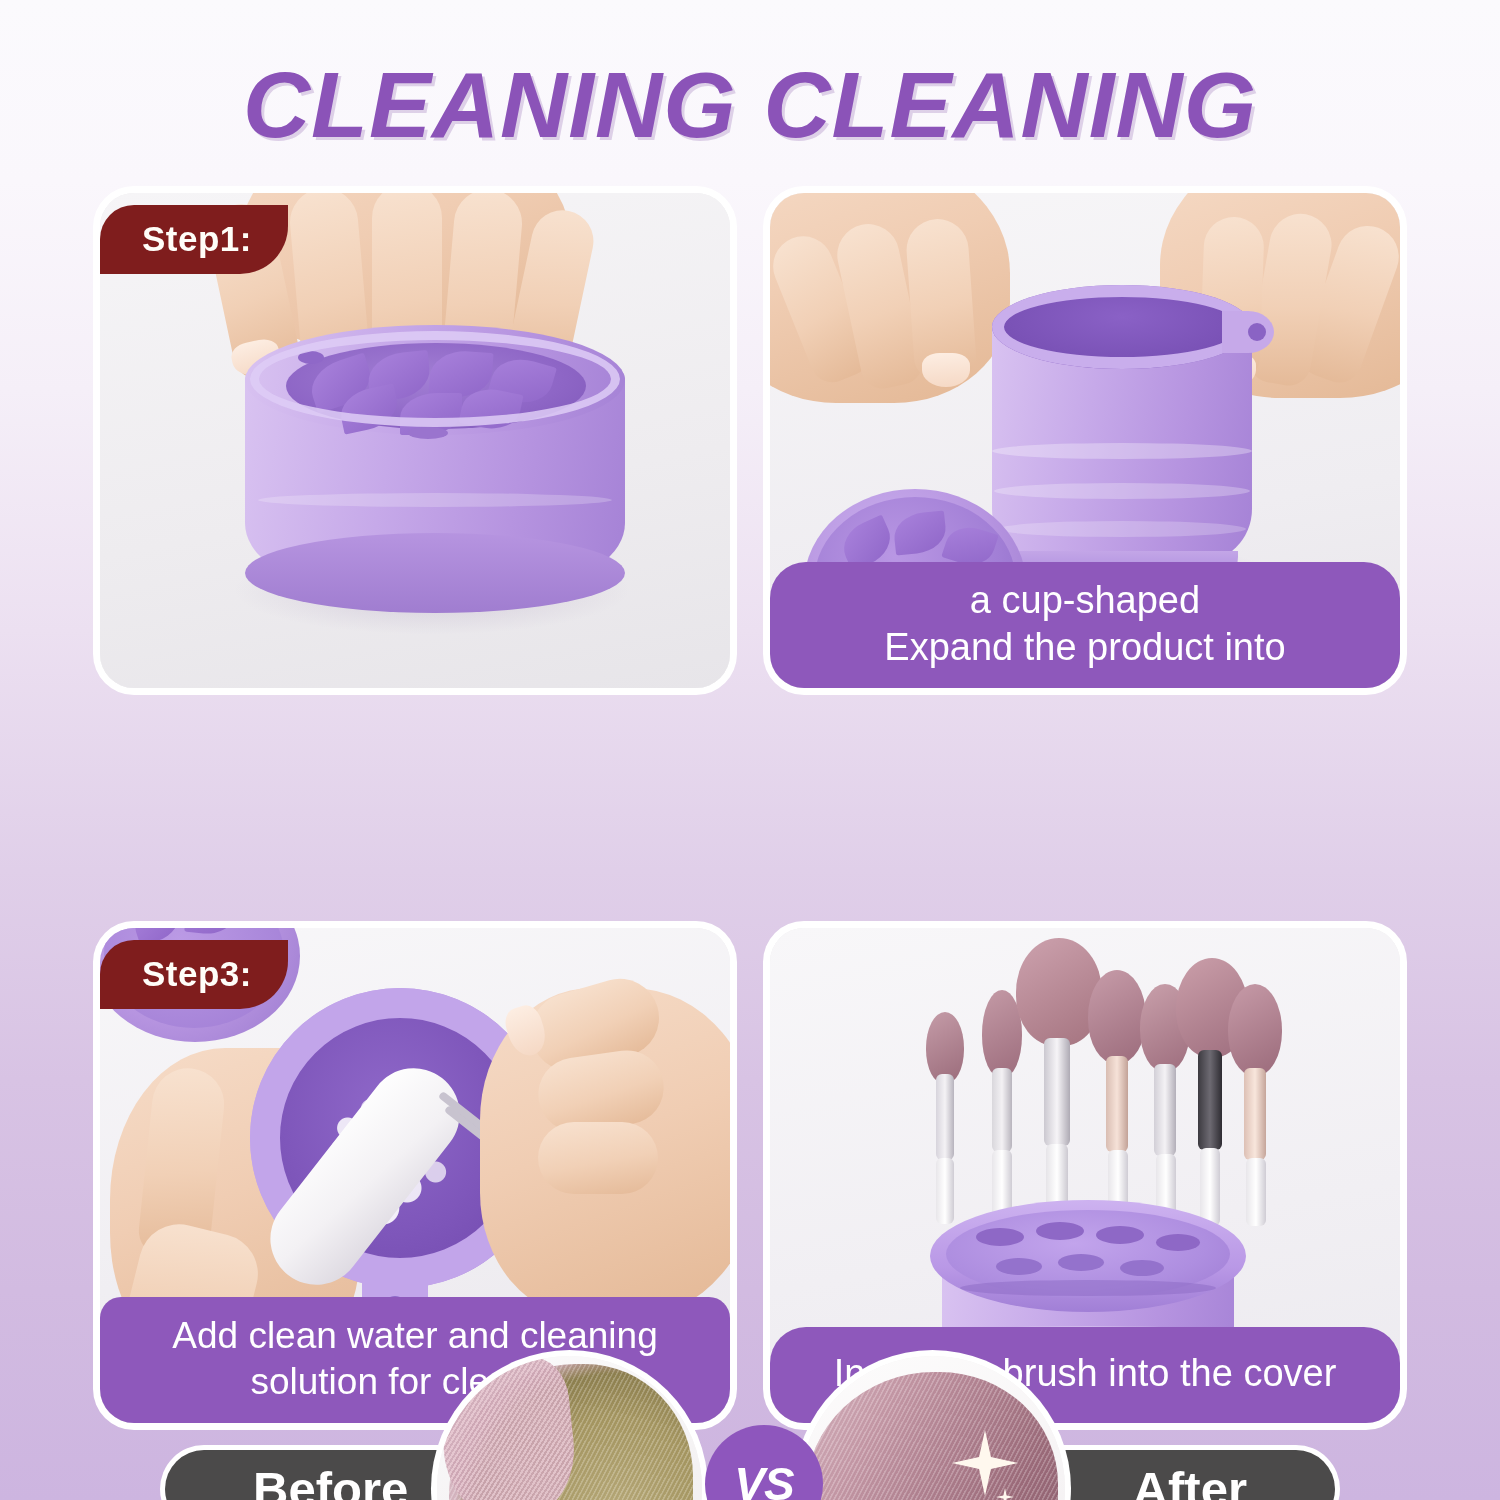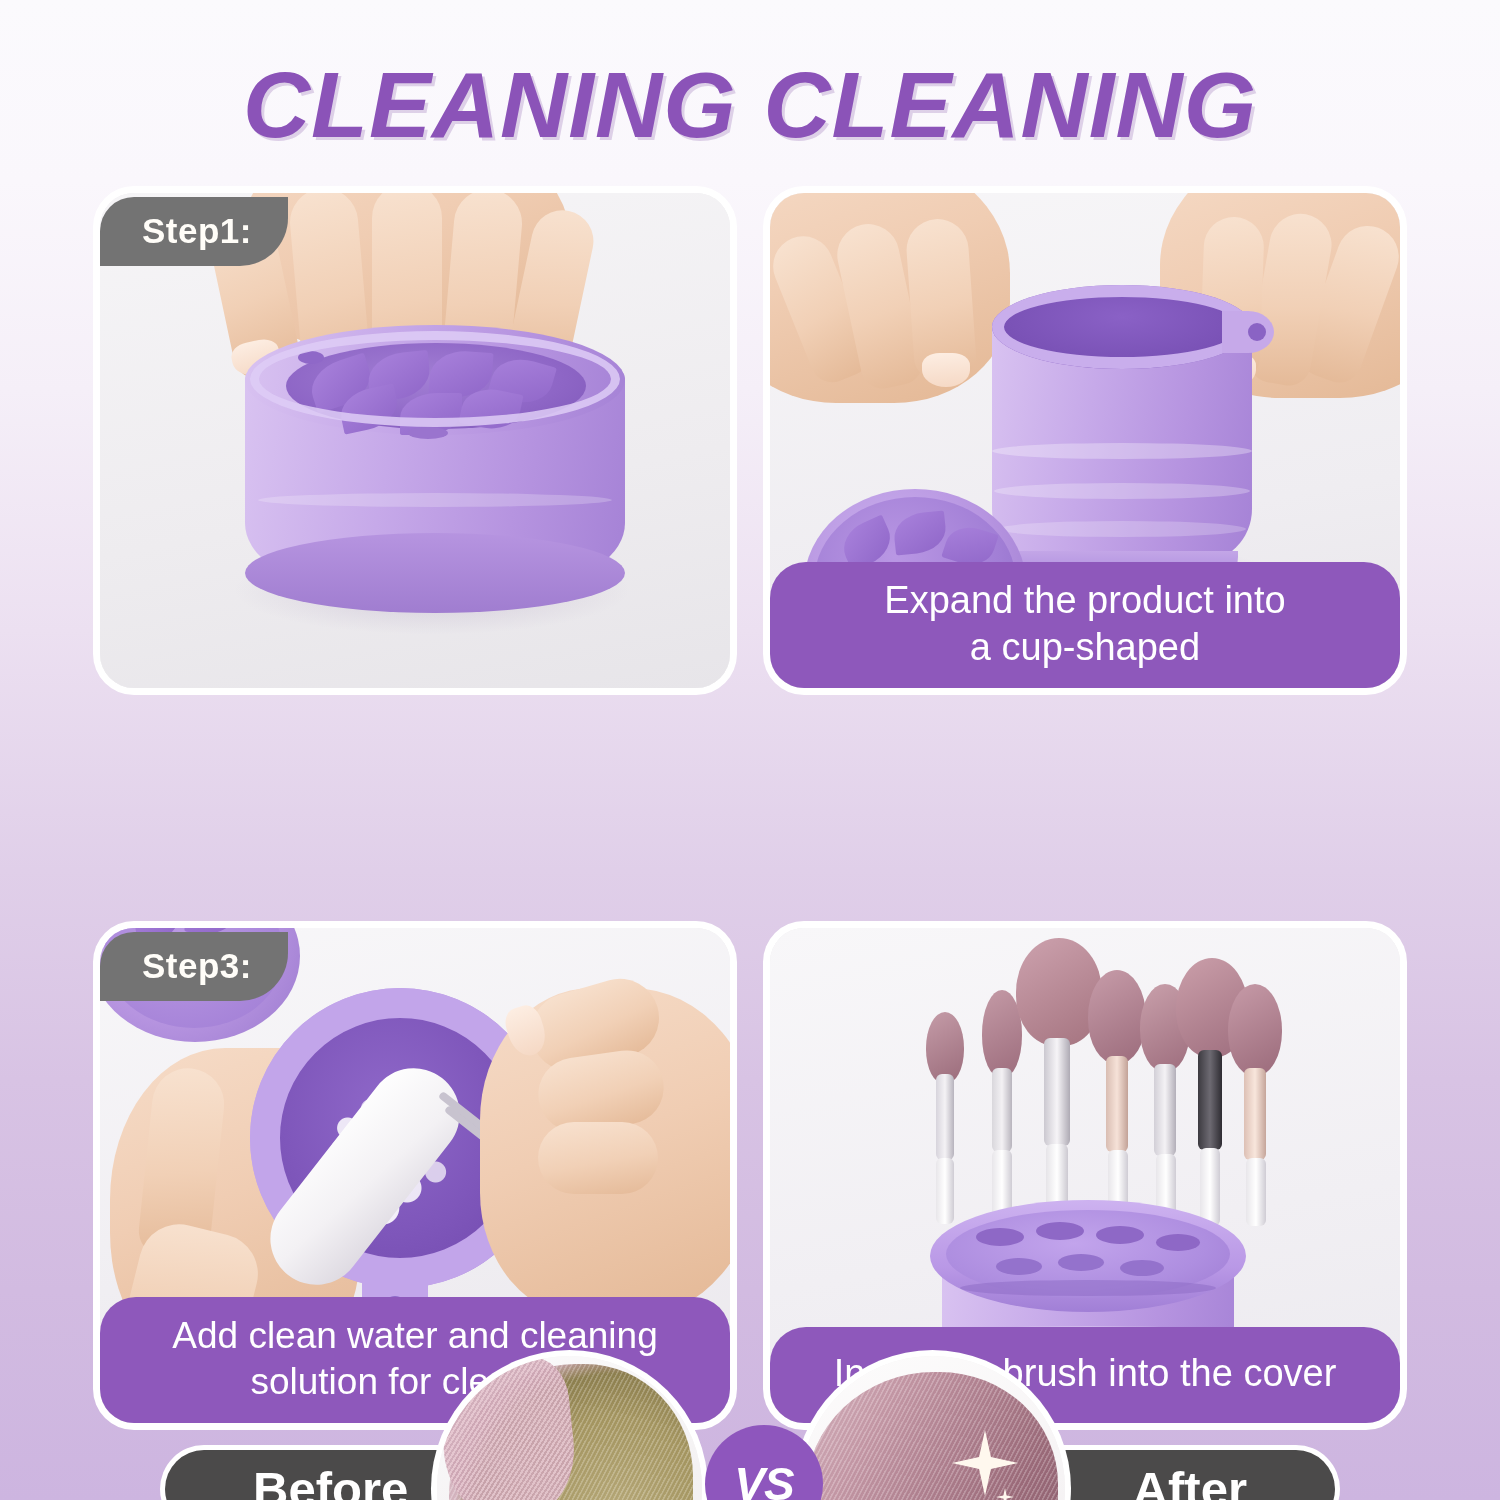--- a/index.html
+++ b/index.html
@@ -64,23 +64,23 @@
     width: 100%;
     height: 100%;
     background: #f2f1f3;
     overflow: hidden;
   }
 
   
   .step-badge {
     position: absolute;
     left: 0;
-    top: 4px;
+    top: 12px;
     z-index: 6;
-    background: #737373;
+    background: #7f1d1d;
     color: #fffdf8;
     font-size: 35px;
     font-weight: bold;
     letter-spacing: 0.5px;
     padding: 16px 36px 18px 42px;
     border-radius: 34px 0 48px 0;
     line-height: 1;
   }
 
   
@@ -92,21 +92,21 @@
     z-index: 6;
     background: #8e58bb;
     color: #ffffff;
     text-align: center;
     font-size: 38px;
     font-weight: normal;
     line-height: 1.24;
     padding: 18px 18px 20px 18px;
     border-radius: 36px 36px 30px 30px;
   }
-  .caption.two-line { padding: 14px 18px 16px 18px; font-size: 37px; }
+  .caption.two-line { padding: 14px 18px 16px 18px; font-size: 37px; border-radius: 21px; }
   .cap-h1 { height: 96px; display:flex; align-items:center; justify-content:center; }
   .cap-h2 { height: 126px; display:flex; flex-direction:column; align-items:center; justify-content:center; }
 
   
   .compare {
     position: absolute;
     left: 0;
     top: 690px;
     width: 1500px;
     height: 240px;
@@ -321,22 +321,22 @@
       <div class="petal" style="left:124px;top:320px;width:52px;height:40px;transform:rotate(-6deg);"></div>
       <div class="petal" style="left:176px;top:334px;width:48px;height:38px;transform:rotate(18deg);"></div>
       <div class="petal" style="left:62px;top:376px;width:50px;height:40px;transform:rotate(-18deg);"></div>
       <div class="petal" style="left:116px;top:370px;width:54px;height:42px;"></div>
       <div class="petal" style="left:174px;top:378px;width:50px;height:40px;transform:rotate(16deg);"></div>
       <div class="petal" style="left:82px;top:420px;width:48px;height:36px;transform:rotate(-10deg);"></div>
       <div class="petal" style="left:136px;top:422px;width:50px;height:36px;transform:rotate(8deg);"></div>
     </div>
   </div>
   <div class="caption cap-h2">
+    <span>a cup-shaped</span>
     <span>Expand the product into</span>
-    <span>a cup-shaped</span>
   </div>
 </div>
 
 <div class="card c3">
   <div class="photo">
     <div class="scene">
       <div style="position:absolute;inset:0;background:linear-gradient(170deg,#f8f7f9 0%,#f0eef2 60%,#eae7ec 100%);"></div>
 
       <div class="lid-disc" style="left:-10px;top:-58px;width:210px;height:172px;"></div>
       <div style="position:absolute;left:4px;top:-48px;width:180px;height:148px;border-radius:50%;background:radial-gradient(ellipse at 42% 40%,#bb9ae5,#9f7cd4);"></div>

